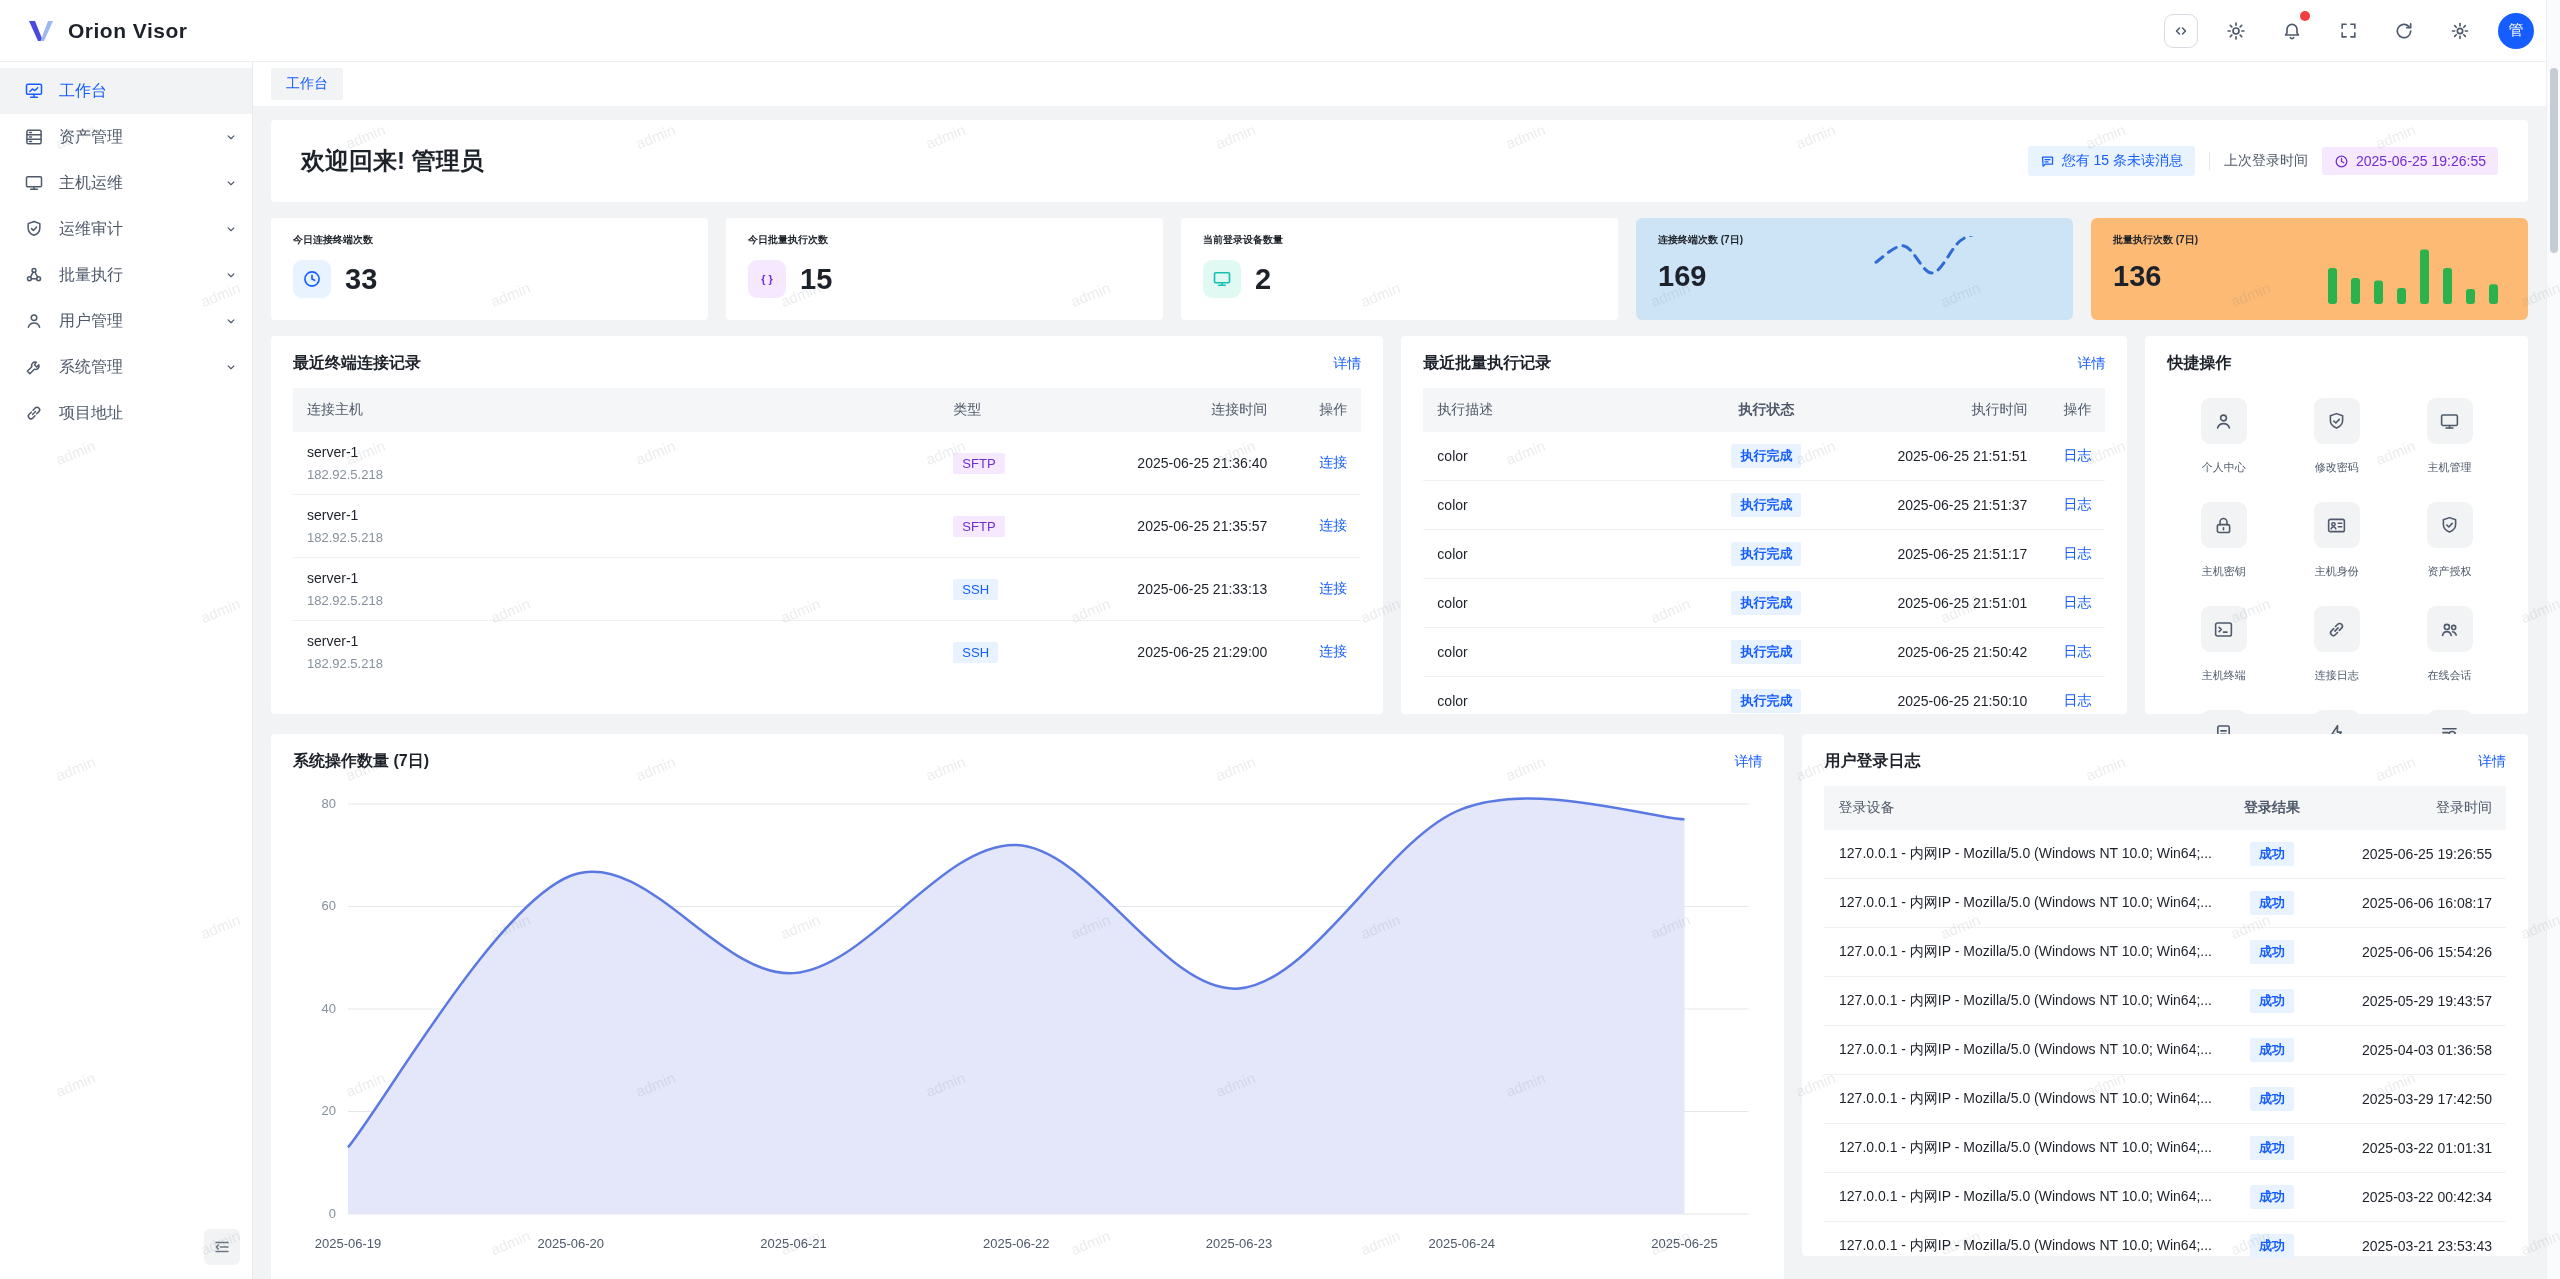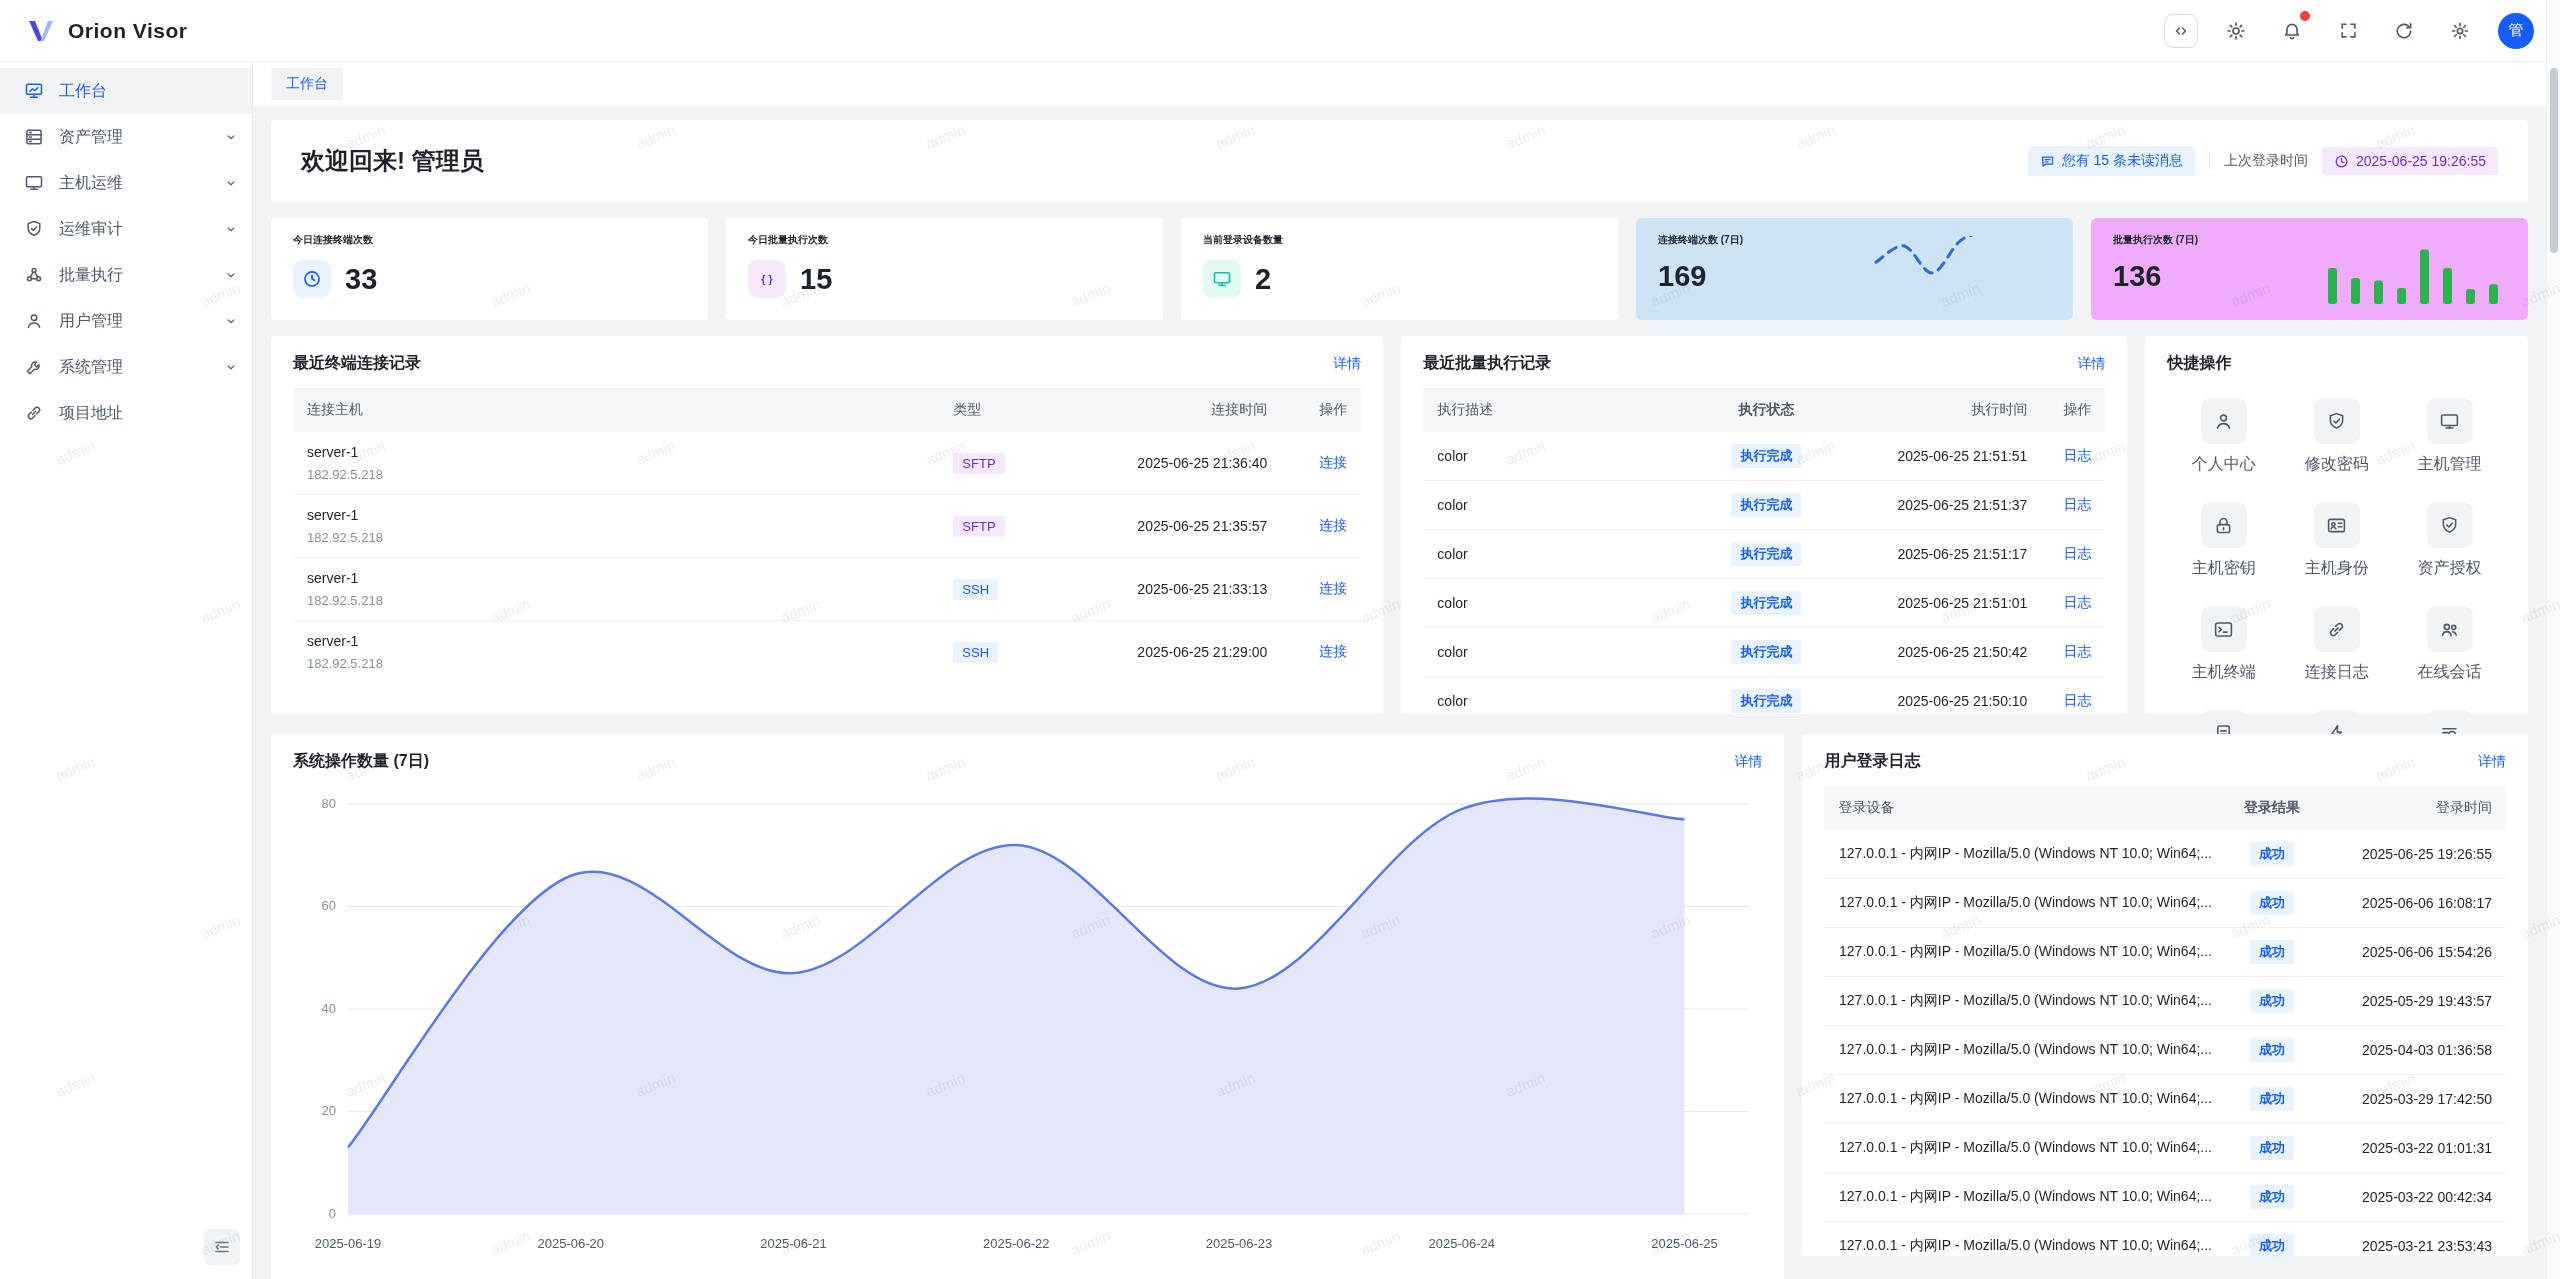--- a/index.html
+++ b/index.html
@@ -76,21 +76,21 @@
   .stat-card { flex:1; background:#fff; border-radius:4px; height:102px; padding:15px 22px; }
   .stat-label { font-size:10px; font-weight:600; color:#1d2129; margin-bottom:13px; }
   .stat-val-row { display:flex; align-items:center; gap:14px; }
   .stat-num { font-size:29px; font-weight:600; }
   .icon-box { width:38px; height:38px; border-radius:9px; display:flex; align-items:center; justify-content:center; }
   .icon-box.blue { background:#e8f3ff; color:#165dff; }
   .icon-box.purple { background:#f5e8ff; color:#722ed1; }
   .icon-box.cyan { background:#e0faf3; color:#17c0b0; }
   .spark-card { flex:1; border-radius:6px; height:102px; padding:15px 22px; position:relative; }
   .spark-card.blue { background:#cde4f7; }
-  .spark-card.green { background:#f0abfc; }
+  .spark-card.green { background:#fdba74; }
   .spark-card .stat-num { margin-top:11px; }
   .spark-holder { position:absolute; right:20px; top:18px; }
 
   .row2 { display:flex; gap:18px; margin-bottom:20px; }
   .panel { background:#fff; border-radius:4px; padding:17px 22px; }
   .p-terminal { flex:1120 0 0; height:378px; }
   .p-batch { flex:715 0 0; height:378px; }
   .p-quick { flex:355 0 0; height:378px; }
   .panel-head { display:flex; align-items:center; margin-bottom:14px; }
   .panel-title { font-size:16px; font-weight:700; }
@@ -105,21 +105,21 @@
   .host-ip { font-size:13px; color:#86909c; margin-top:7px; }
   .badge { display:inline-block; font-size:13px; padding:3px 9px; border-radius:2px; }
   .badge.c-blue { background:#e8f3ff; color:#165dff; }
   .badge.c-purple { background:#f5e8ff; color:#722ed1; }
   .tbl-link { color:#165dff; text-decoration:none; cursor:pointer; }
   .ellip { white-space:nowrap; overflow:hidden; text-overflow:ellipsis;text-align:right; }
 
   .quick-grid { display:grid; grid-template-columns:1fr 1fr 1fr; row-gap:27px; padding-top:10px; }
   .quick-cell { display:flex; flex-direction:column; align-items:center; cursor:pointer; }
   .quick-tile { width:46px; height:46px; border-radius:9px; background:#f2f3f5; display:flex; align-items:center; justify-content:center; color:#4e5969; }
-  .quick-lbl { font-size:16px; color:#4e5969; margin-top:10px; white-space:nowrap; }
+  .quick-lbl { font-size:11px; color:#4e5969; margin-top:16px; white-space:nowrap; }
 
   .row3 { display:flex; gap:18px; align-items:flex-start; }
   .p-chart { flex:1520 0 0; height:548px; }
   .p-login { flex:705 0 0; height:522px; }
 
   
   .wm-layer { position:absolute; inset:0; z-index:40; pointer-events:none; overflow:hidden; }
   .wm { position:absolute; font-size:15px; color:rgba(90,100,115,.12); transform:rotate(-22deg); white-space:nowrap; }
   .scrollbar-track {
     position:absolute; top:0; right:0; bottom:0; width:14px; background:#fafbfc;

